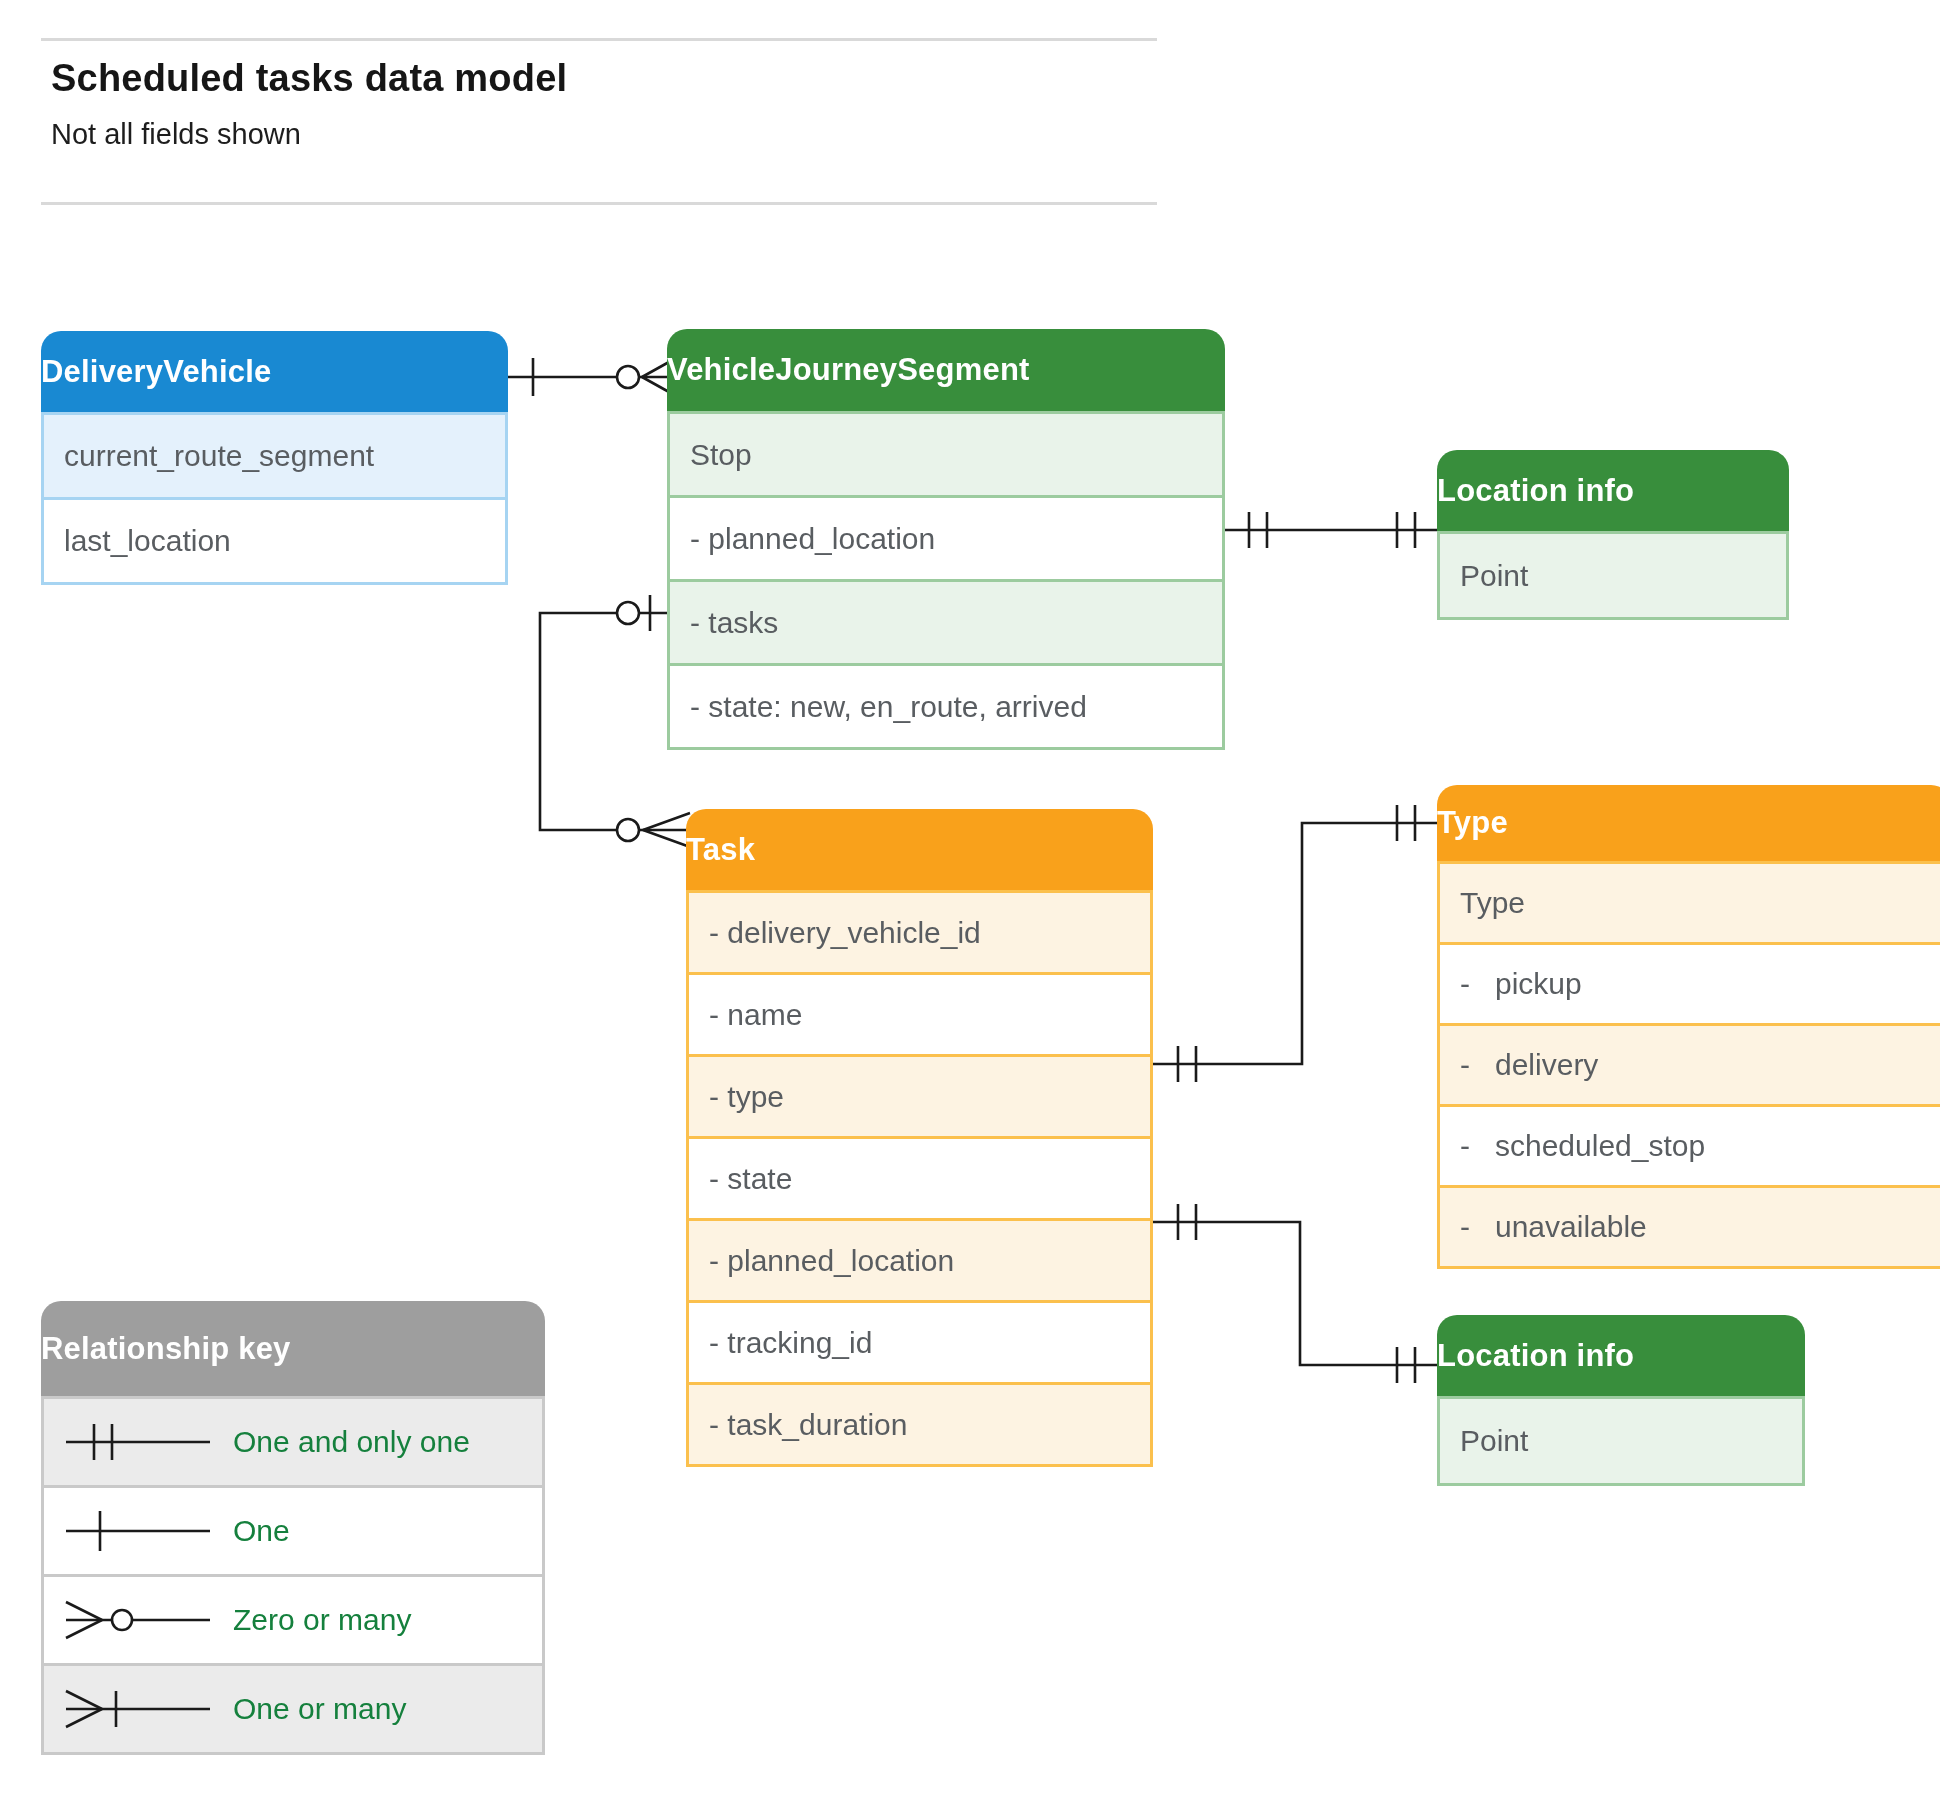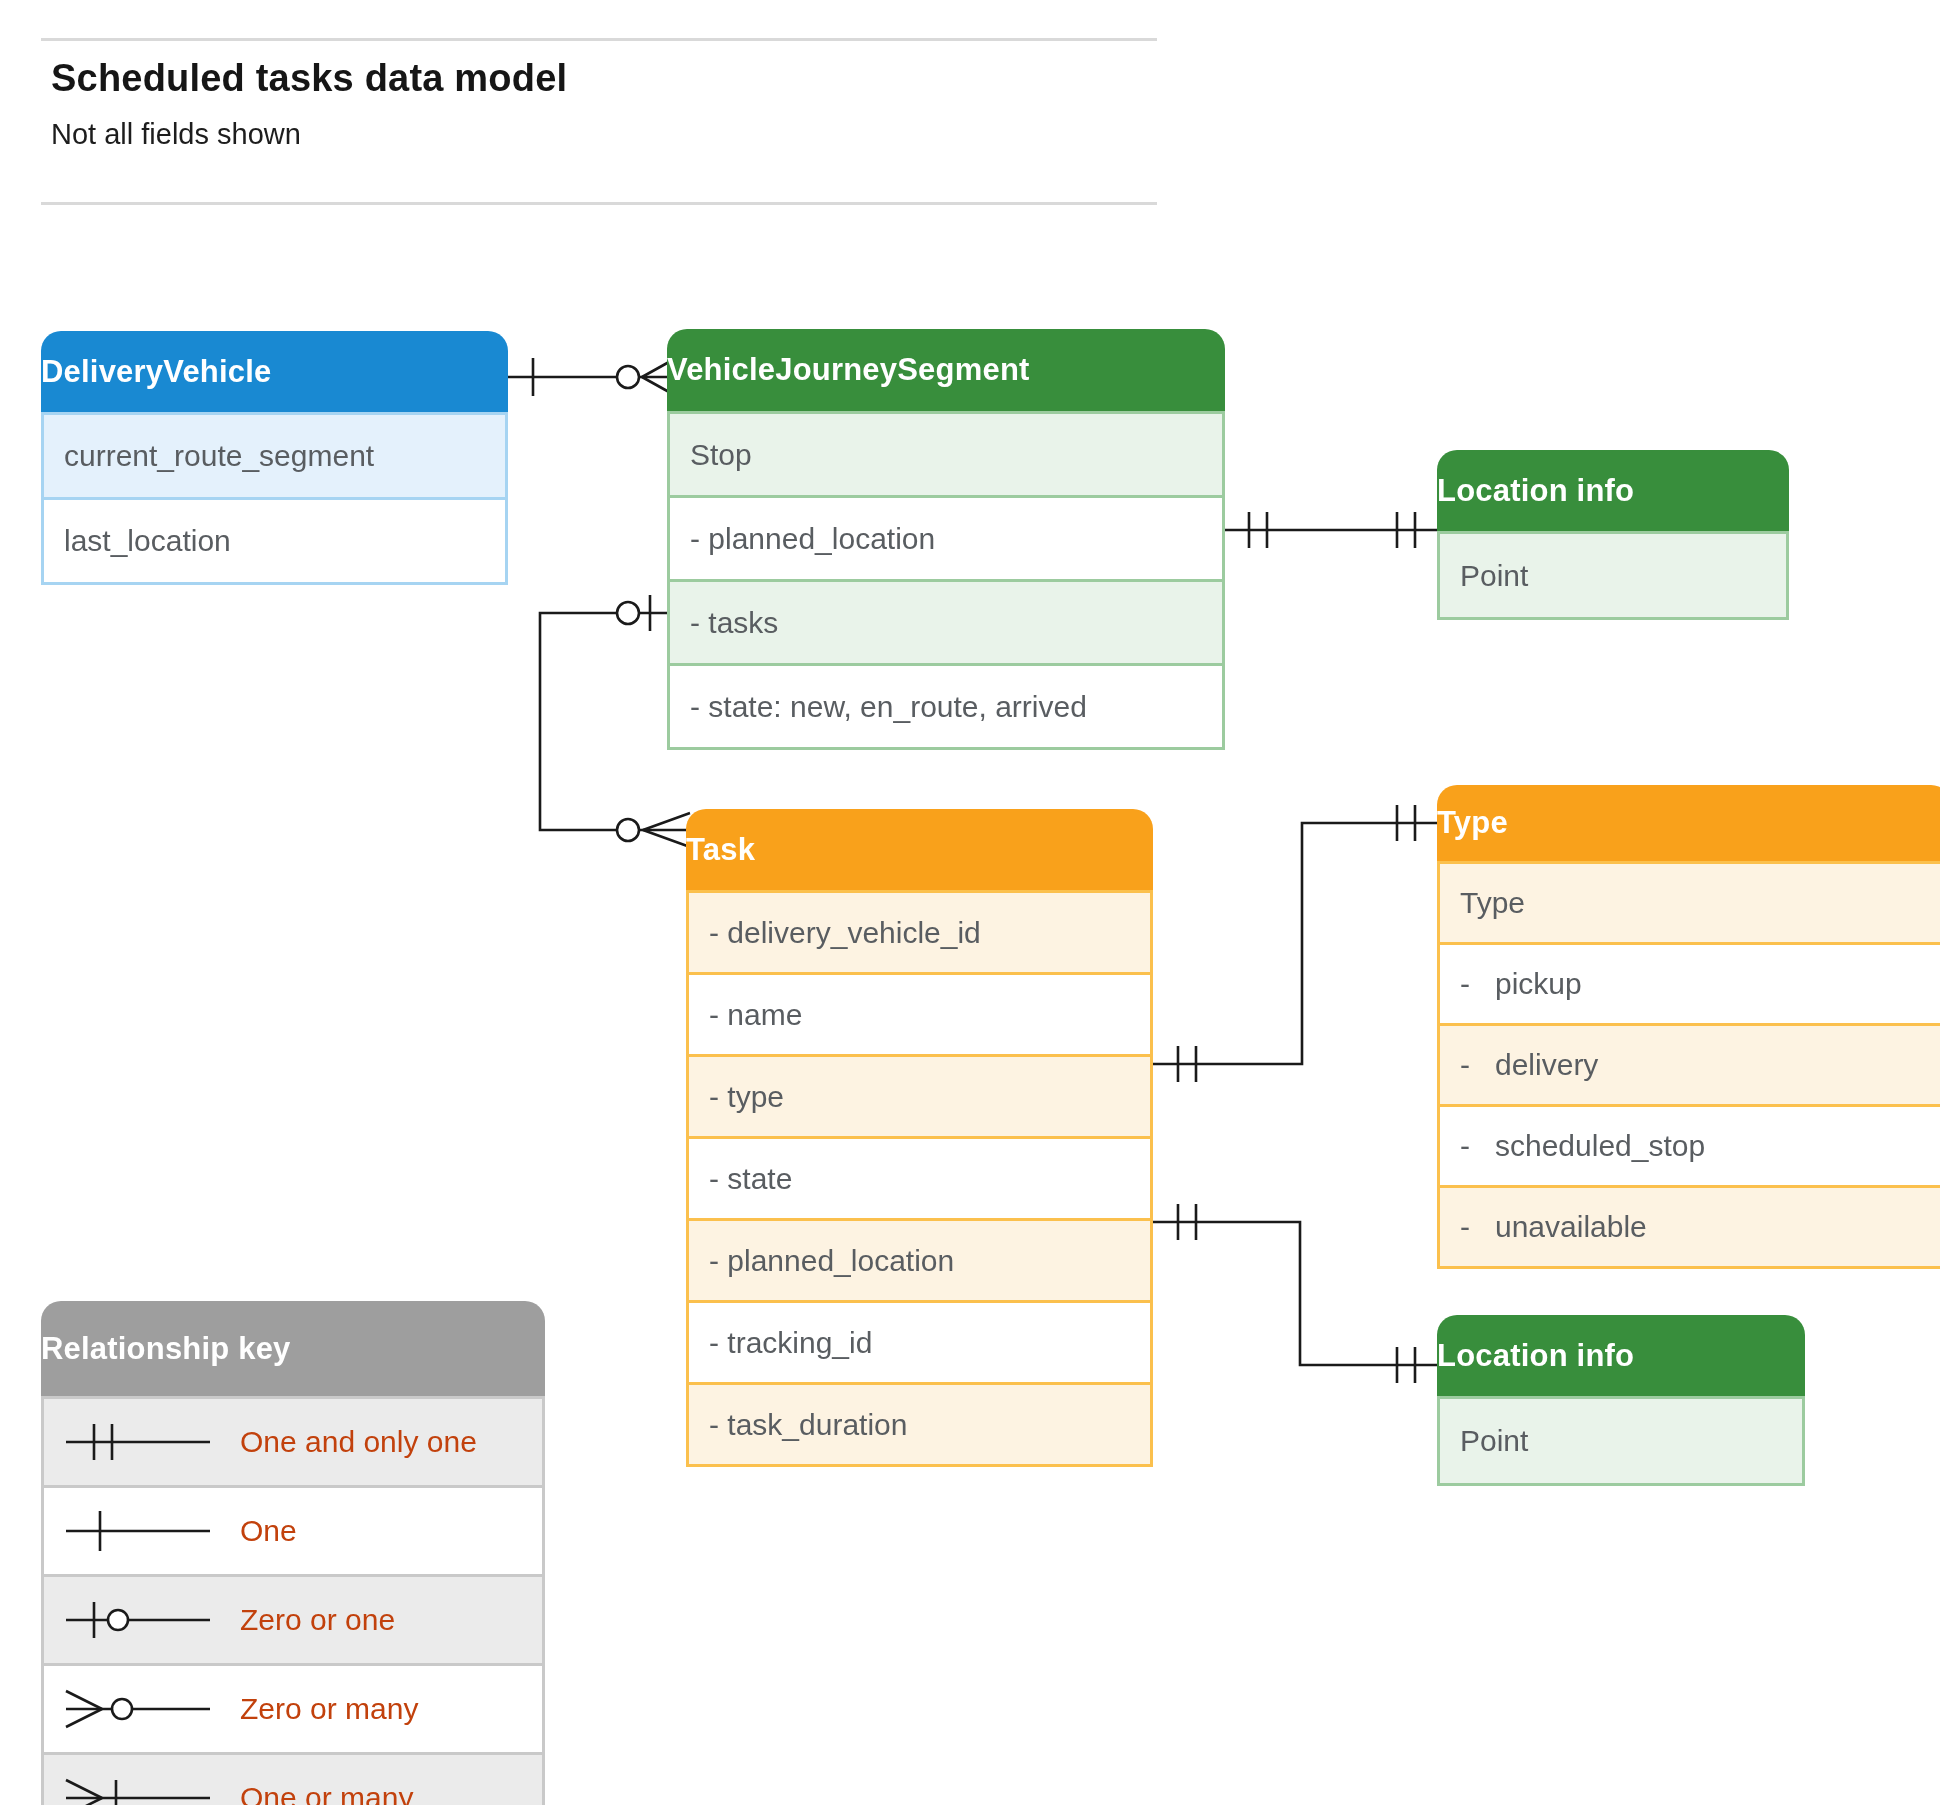--- a/index.html
+++ b/index.html
@@ -32,21 +32,21 @@
     font-size:30px;color:#595d61;white-space:pre;
   }
   .entity-row:first-child{border-top:3px solid var(--bdr);}
   .entity-row.tint{background:var(--tint);align-items:center;}
 
   .blue  {--hdr:#1989d2;--bdr:#a6d4f2;--tint:#e4f1fc;}
   .green {--hdr:#388e3c;--bdr:#9ccb9f;--tint:#e9f3ea;}
   .orange{--hdr:#f9a11b;--bdr:#fbc04d;--tint:#fdf3e2;}
   .gray  {--hdr:#9e9e9e;--bdr:#c9c9c9;--tint:#ebebeb;}
 
-  .legend-row{gap:20px;padding-left:16px;color:#c2410c;font-size:30px;white-space:normal;}
+  .legend-row{gap:13px;padding-left:16px;color:#15803d;font-size:30px;white-space:normal;}
   .legend-symbol{flex:0 0 auto;display:block;}
   .legend-label{display:block;}
 
   .connector-layer{position:absolute;left:0;top:0;z-index:1;}
   .connector-layer path, .connector-layer line{stroke:#1a1a1a;stroke-width:2.6;fill:none;}
   .connector-layer circle{stroke:#1a1a1a;stroke-width:2.6;fill:#ffffff;}
   .legend-symbol path{stroke:#1a1a1a;stroke-width:2.6;fill:none;}
   .legend-symbol circle{stroke:#1a1a1a;stroke-width:2.6;fill:#ffffff;}
 </style>
 </head>
@@ -170,28 +170,20 @@
         </svg>
         <span class="legend-label">One and only one</span>
       </div>
       <div class="entity-row legend-row">
         <svg class="legend-symbol" width="160" height="56" viewBox="0 0 160 56">
           <path d="M6,28 H150"></path>
             <path d="M40,8 V48"></path>
         </svg>
         <span class="legend-label">One</span>
       </div>
-      <div class="entity-row legend-row tint">
-        <svg class="legend-symbol" width="160" height="56" viewBox="0 0 160 56">
-          <path d="M6,28 H150"></path>
-            <path d="M34,10 V46"></path>
-            <circle cx="58" cy="28" r="10"></circle>
-        </svg>
-        <span class="legend-label">Zero or one</span>
-      </div>
       <div class="entity-row legend-row">
         <svg class="legend-symbol" width="160" height="56" viewBox="0 0 160 56">
           <path d="M6,28 H150"></path>
             <path d="M42,28 L6,10 M42,28 L6,46"></path>
             <circle cx="62" cy="28" r="10"></circle>
         </svg>
         <span class="legend-label">Zero or many</span>
       </div>
       <div class="entity-row legend-row tint">
         <svg class="legend-symbol" width="160" height="56" viewBox="0 0 160 56">

